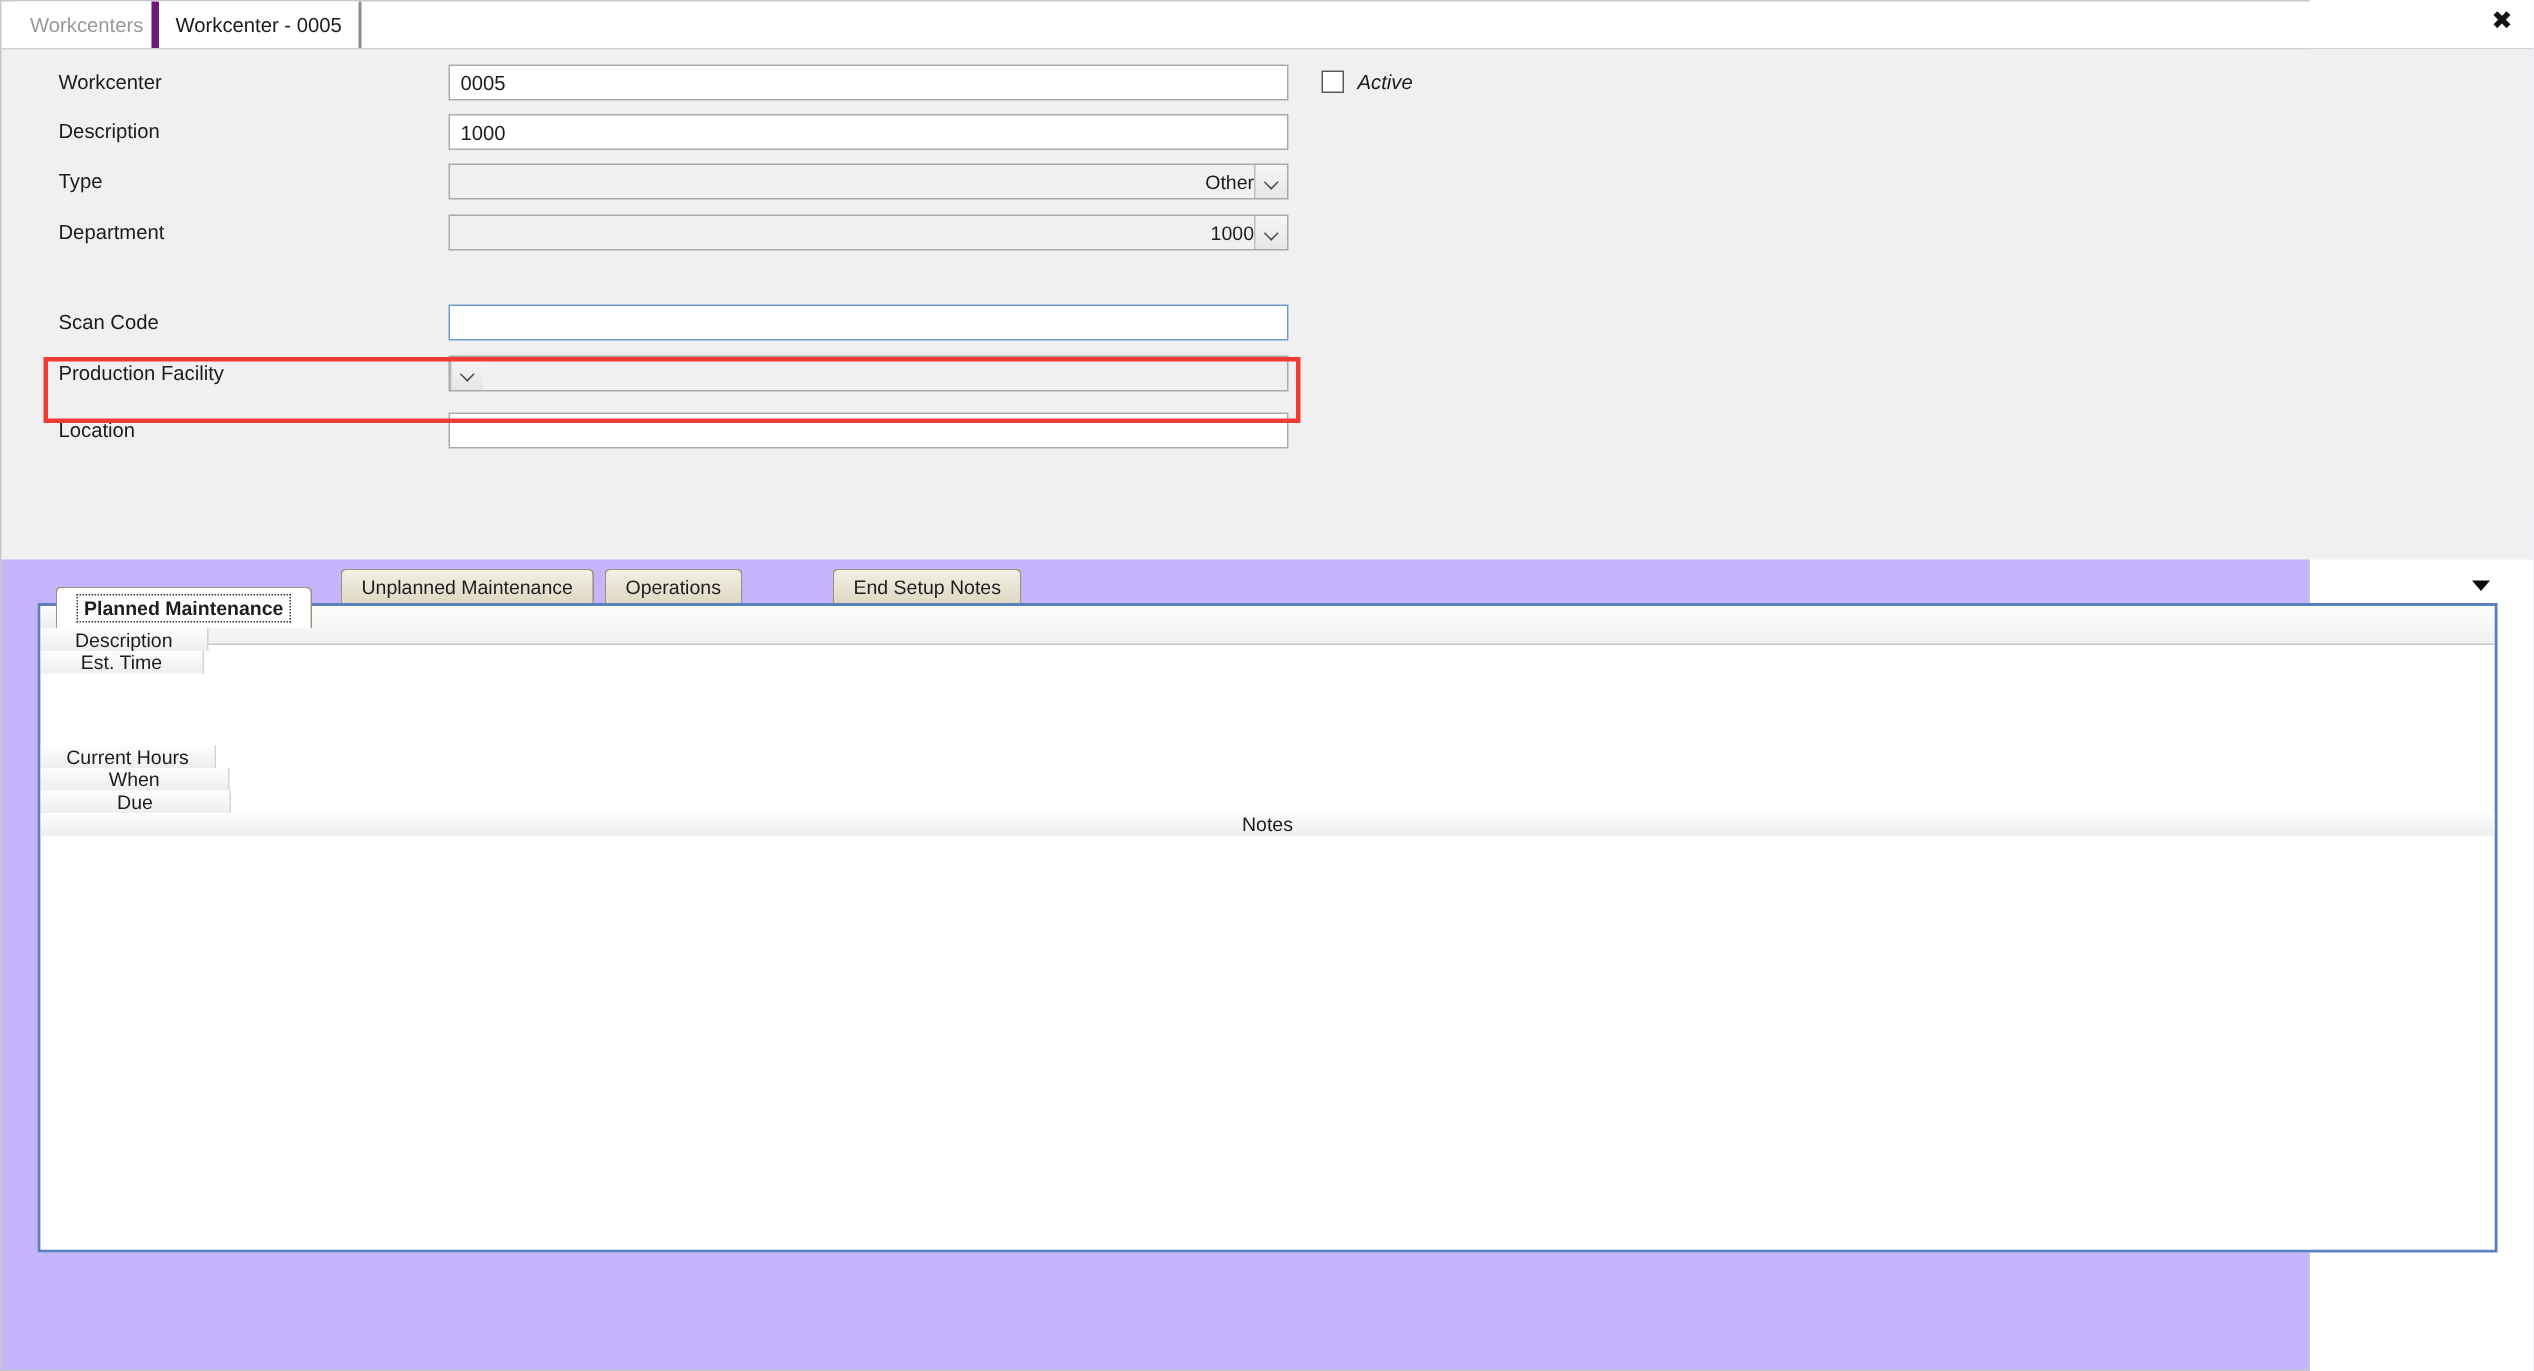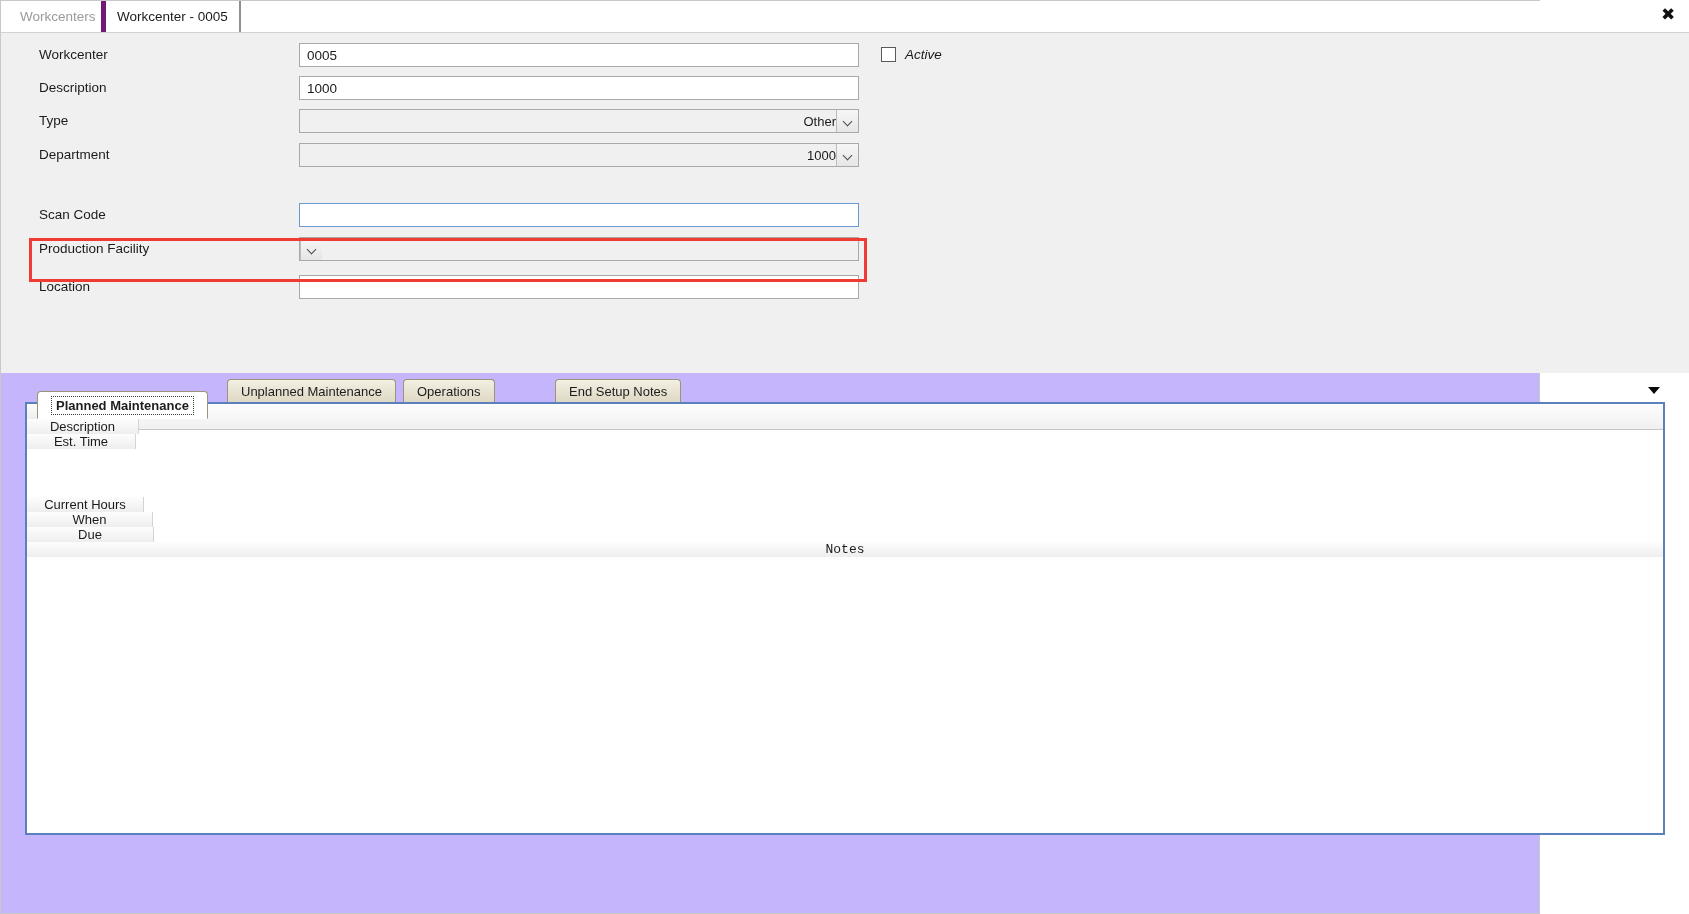--- a/index.html
+++ b/index.html
@@ -386,20 +386,20 @@
       </div>
       <div class="gh-cell" style="width:117px;margin-top:48px;">
         <span>Current Hours</span>
       </div>
       <div class="gh-cell" style="width:126px;">
         <span>When</span>
       </div>
       <div class="gh-cell" style="width:127px;">
         <span>Due</span>
       </div>
-      <div class="gh-cell" style="flex:1;font-family:Liberation Mono, monospace;">
+      <div class="gh-cell" style="flex:1;">
         <span>Notes</span>
       </div>
     </div>
     <div class="grid-body"></div>
   </div>
 
 </div>
 
 </body></html>

